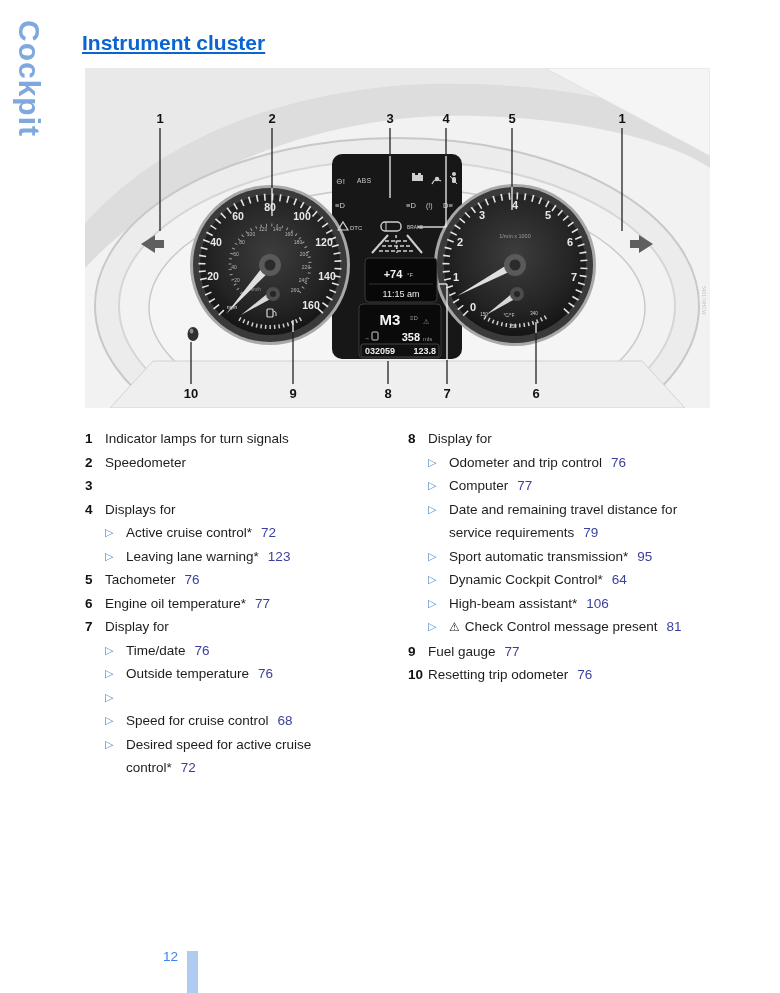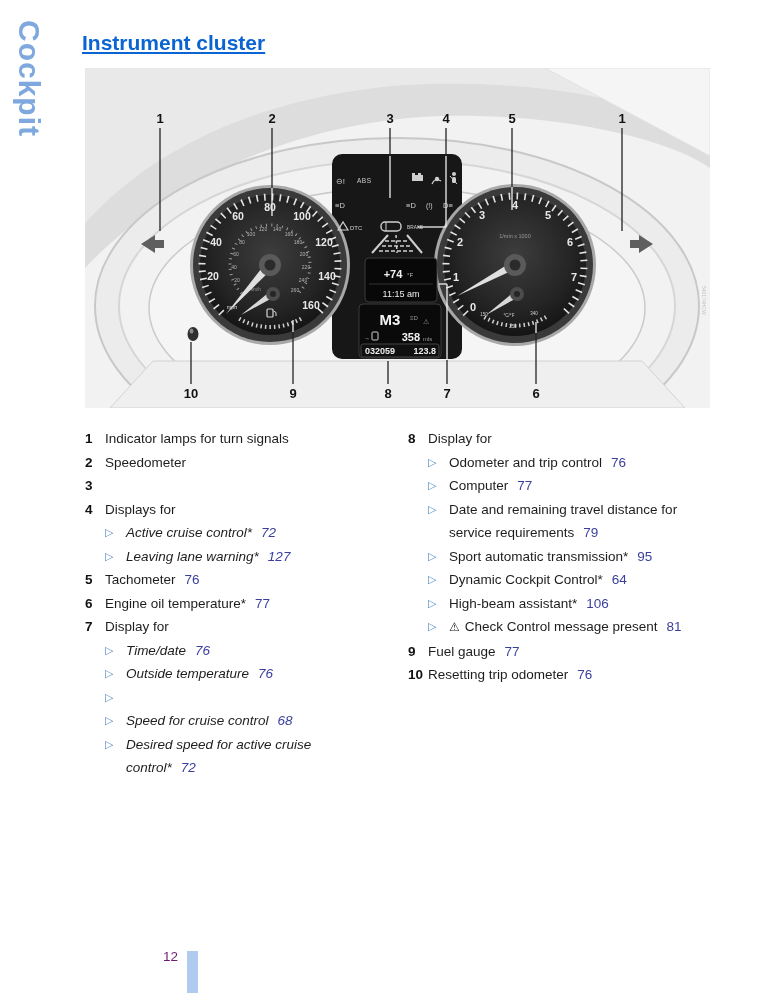--- a/index.html
+++ b/index.html
@@ -9,25 +9,25 @@
   .title { position:absolute; left:82px; top:31px; font-size:21px; font-weight:bold; color:#0A64D2;text-decoration:underline; }
   .photo { position:absolute; left:85px; top:68px; width:625px; height:340px; }
   .legend { position:absolute; top:427px; left:0; width:780px; font-size:13.5px; color:#1d1d1d; line-height:23.5px; }
   .col-left  { position:absolute; left:85px;  width:312px; }
   .col-right { position:absolute; left:408px; width:322px; }
   .item { display:flex; }
   .num { width:20px; font-weight:bold; flex:none; color:#111; }
   .itxt { }
   .sub { display:flex; margin-left:20px; }
   .tri { width:21px; flex:none; color:#4C86C4; font-size:11px; }
-  .stxt-l { width:212px;font-style:italic; }
+  .stxt-l { width:212px; }
   .stxt-r { width:234px; }
   .ref { color:#3A3F9E; margin-left:9px; white-space:nowrap; }
   .warn-ico { color:#111; margin-right:5px; font-size:12px; }
-  .footer-num { position:absolute; left:163px; top:949px; font-size:13.5px; color:#701a75; }
+  .footer-num { position:absolute; left:163px; top:949px; font-size:13.5px; color:#3b82f6; }
   .footer-bar { position:absolute; left:187px; top:951px; width:11px; height:42px; background:#AFCBEF; }
   svg text { font-family:"Liberation Sans", sans-serif; }
 </style>
 </head>
 <body>
 
 <div class="chapter-tab">Cockpit</div>
 <div class="title">Instrument cluster</div>
 
 <div class="photo">
@@ -251,21 +251,21 @@
     <div class="item">
       <span class="num">4</span>
       <span class="itxt"><span>Displays for</span></span>
     </div>
     <div class="sub">
       <span class="tri">▷</span>
       <span class="stxt-l"><span>Active cruise control*</span><span class="ref">72</span></span>
     </div>
     <div class="sub">
       <span class="tri">▷</span>
-      <span class="stxt-l"><span>Leaving lane warning*</span><span class="ref">127</span></span>
+      <span class="stxt-l"><span>Leaving lane warning*</span><span class="ref">123</span></span>
     </div>
     <div class="item">
       <span class="num">5</span>
       <span class="itxt"><span>Tachometer</span><span class="ref">76</span></span>
     </div>
     <div class="item">
       <span class="num">6</span>
       <span class="itxt"><span>Engine oil temperature*</span><span class="ref">77</span></span>
     </div>
     <div class="item">

